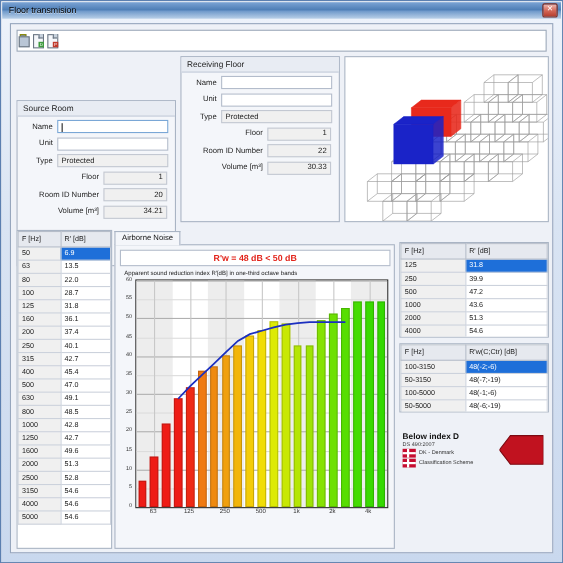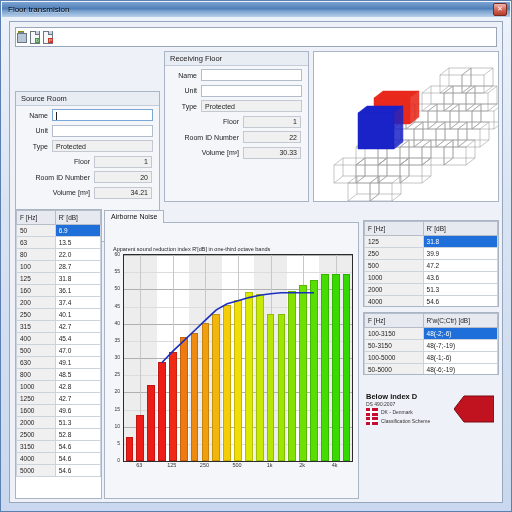--- a/index.html
+++ b/index.html
@@ -646,20 +646,21 @@
             </tr>
           </tbody>
       </table>
     </div>
 
     <div class="tabstrip" style="left:94px;top:187px;">
       <div class="tab active">Airborne Noise</div>
     </div>
     <div class="tabpage" style="left:94px;top:200px;width:255px;height:277px;">
 
+      <div class="result-bar" style="left:4px;top:4px;width:246px;height:15px;">R'w = 48 dB &lt; 50 dB</div>
 
       <div class="chart-title" style="left:8px;top:23px;">Apparent sound reduction index R'[dB] in one-third octave bands</div>
 
       <div class="chart-area" id="chart" style="left:18px;top:31px;width:230px;height:208px;">
           <div class="band" style="left: 0px; width: 32.5714px;"></div>
           <div class="band" style="left: 65.1429px; width: 32.5714px;"></div>
           <div class="band" style="left: 130.286px; width: 32.5714px;"></div>
           <div class="band" style="left: 195.429px; width: 32.5714px;"></div>
           <div class="gridh" style="top: 206px; background: rgb(176, 176, 176);"></div>
           <div class="gridh" style="top: 188.833px; background: rgb(220, 220, 220);"></div>

